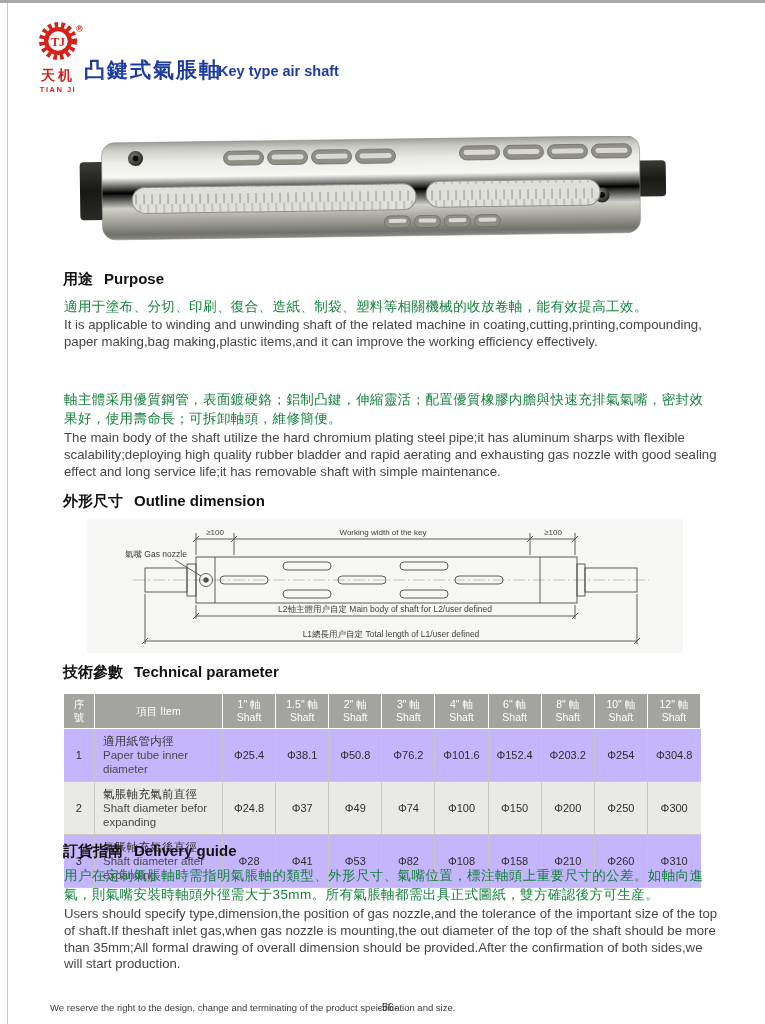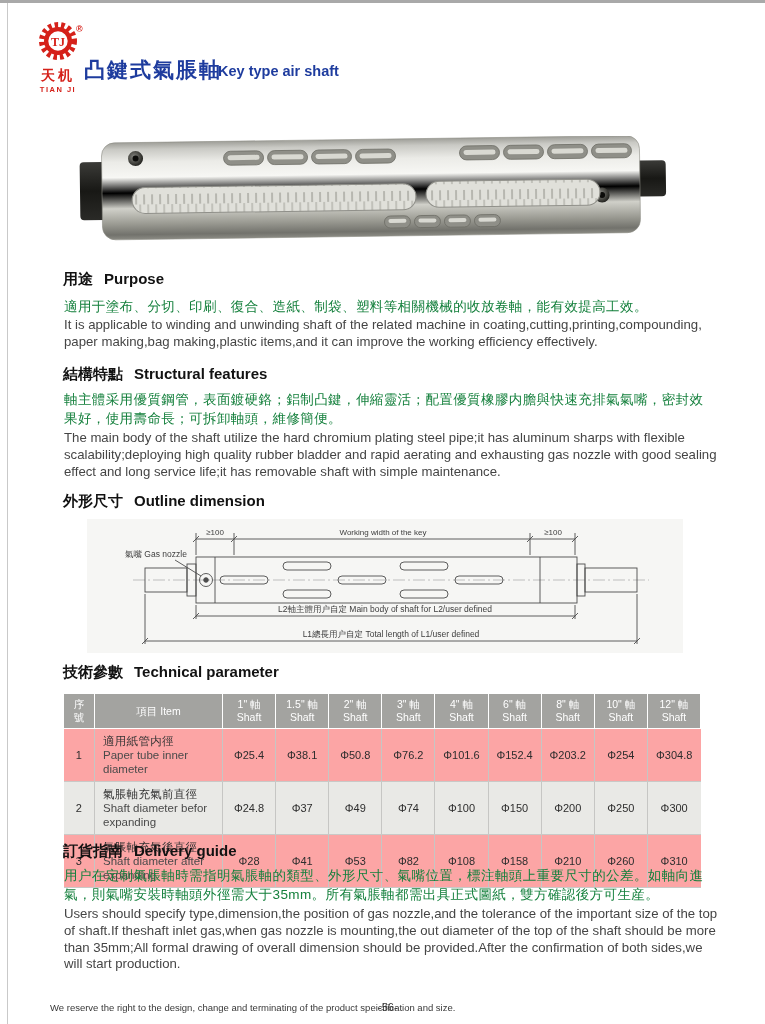--- a/index.html
+++ b/index.html
@@ -36,21 +36,21 @@
   
   .param-table{position:absolute;left:63px;top:693px;width:638px;border-collapse:collapse;table-layout:fixed;}
   .param-table th{
     background:#a3a3a0;color:#fff;font-weight:normal;font-size:10.5px;line-height:13px;
     border:1.5px solid #fff;padding:4px 0;vertical-align:middle;
   }
   .param-table th.c-idx{width:31px;word-break:break-all;padding:2px 8px;box-sizing:border-box;}
   .param-table th.c-item{width:127px;}
   .param-table td{
     font-size:11px;color:#2d2d2d;text-align:center;vertical-align:middle;
-    border-right:1px solid #c6c6c4;border-bottom:1px solid #c9c9c7;padding:7px 0;background:#fca5a5;
+    border-right:1px solid #c6c6c4;border-bottom:1px solid #c9c9c7;padding:7px 0;background:#c4b5fd;
   }
   .param-table td:last-child{border-right:none;}
   .param-table tr.alt td{background:#e9e9e6;}
   .param-table td.item{text-align:left;padding:5px 4px 5px 8px;}
   .param-table td .i-cn{font-size:11.5px;color:#333;line-height:14px;letter-spacing:0.3px;}
   .param-table td .i-en{font-size:11.5px;color:#4a4a4a;line-height:14px;}
 
   
   .footer-cn{position:absolute;left:38px;top:989px;font-size:10.5px;font-weight:bold;color:#222;letter-spacing:0.5px;margin-top:38px;}
   .footer-en{position:absolute;left:50px;top:1002px;font-size:9.5px;color:#383838;}
@@ -157,23 +157,20 @@
       </g>
     </svg>
   </div>
 
   <div class="sec-head" style="top:270px">
     <span>用途</span><span class="en">Purpose</span>
   </div>
   <div class="body-cn" style="top:297px">適用于塗布、分切、印刷、復合、造紙、制袋、塑料等相關機械的收放卷軸，能有效提高工效。</div>
   <div class="body-en" style="top:317px">It is applicable to winding and unwinding shaft of the related machine in coating,cutting,printing,compounding, paper making,bag making,plastic items,and it can improve the working efficiency effectively.</div>
 
-  <div class="sec-head" style="top:365px">
-    <span>結構特點</span><span class="en">Structural features</span>
-  </div>
   <div class="body-cn" style="top:390px">軸主體采用優質鋼管，表面鍍硬鉻；鋁制凸鍵，伸縮靈活；配置優質橡膠内膽與快速充排氣氣嘴，密封效果好，使用壽命長；可拆卸軸頭，維修簡便。</div>
   <div class="body-en" style="top:430px">The main body of the shaft utilize the hard chromium plating steel pipe;it has aluminum sharps with flexible scalability;deploying high quality rubber bladder and rapid aerating and exhausting gas nozzle with good sealing effect and long service life;it has removable shaft with simple maintenance.</div>
 
   <div class="sec-head" style="top:492px">
     <span>外形尺寸</span><span class="en">Outline dimension</span>
   </div>
   <div class="drawing">
     <svg width="596" height="134" viewBox="0 0 596 134">
       <g stroke="#4c4c4c" stroke-width="0.9" fill="none">
 

